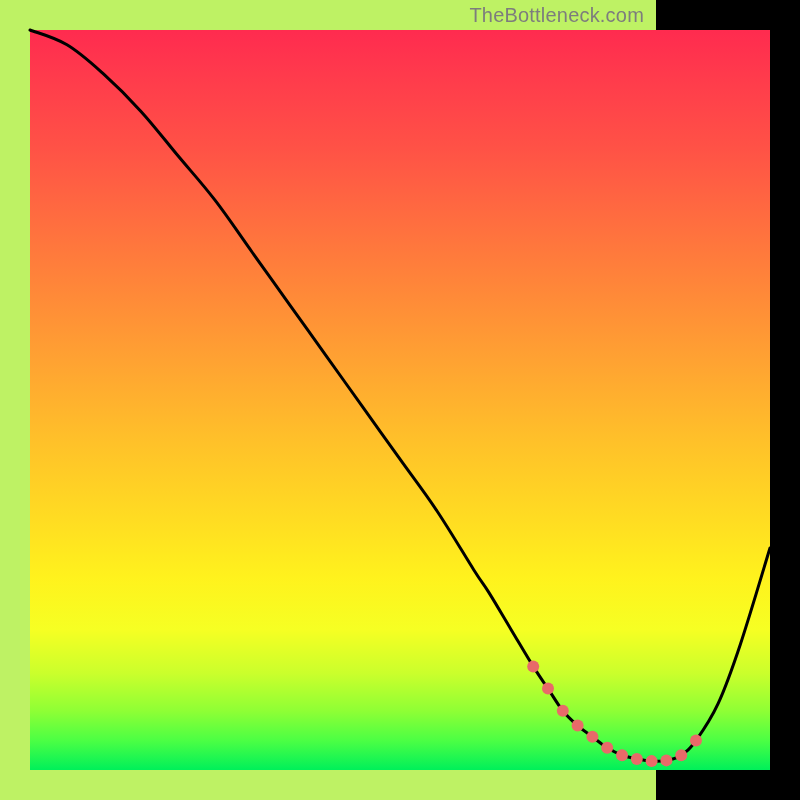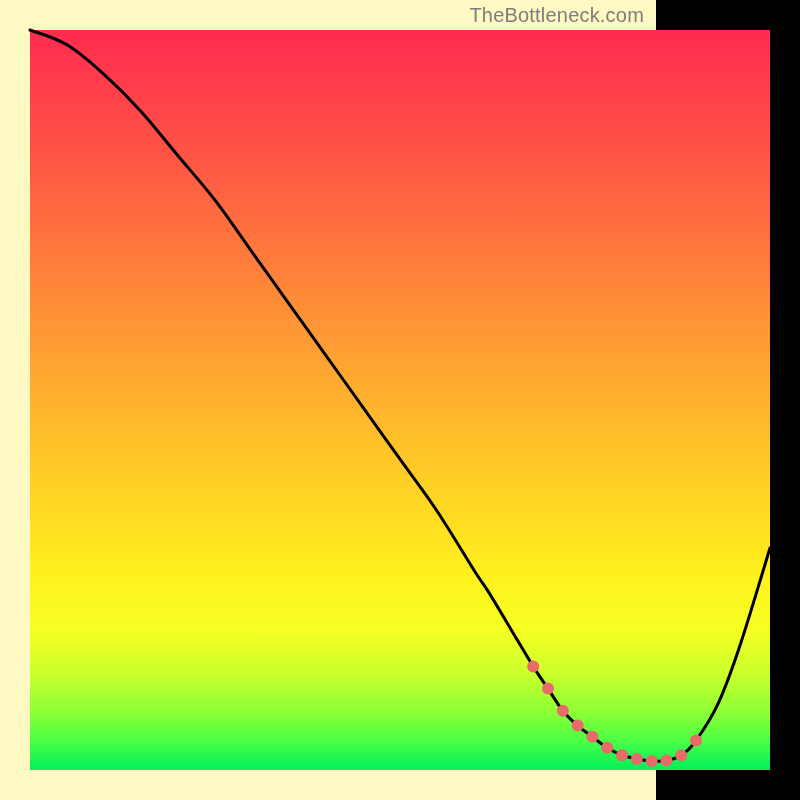--- a/index.html
+++ b/index.html
@@ -8,21 +8,21 @@
     width: 800px;
     height: 800px;
     background: #000000;
     overflow: hidden;
     font-family: Arial, Helvetica, sans-serif;
   }
   .outer {
     width: 656px;
     height: 800px;
     position: relative;
-    background: #fef9c3;
+    background: #bef264;
   }
   .watermark {
     position: absolute;
     top: 4px;
     right: 12px;
     color: #7d7d7d;
     font-size: 20px;
     font-weight: 400;
     letter-spacing: 0.2px;
     z-index: 20;

